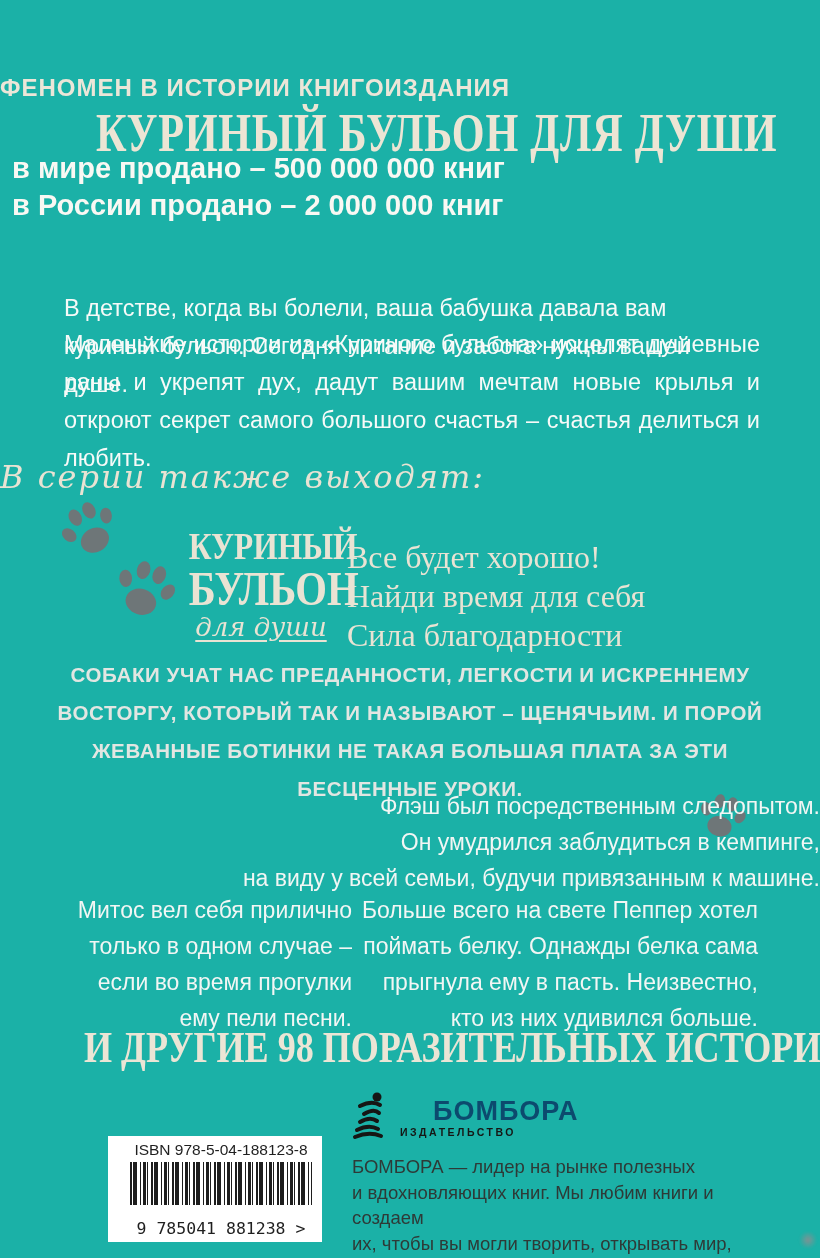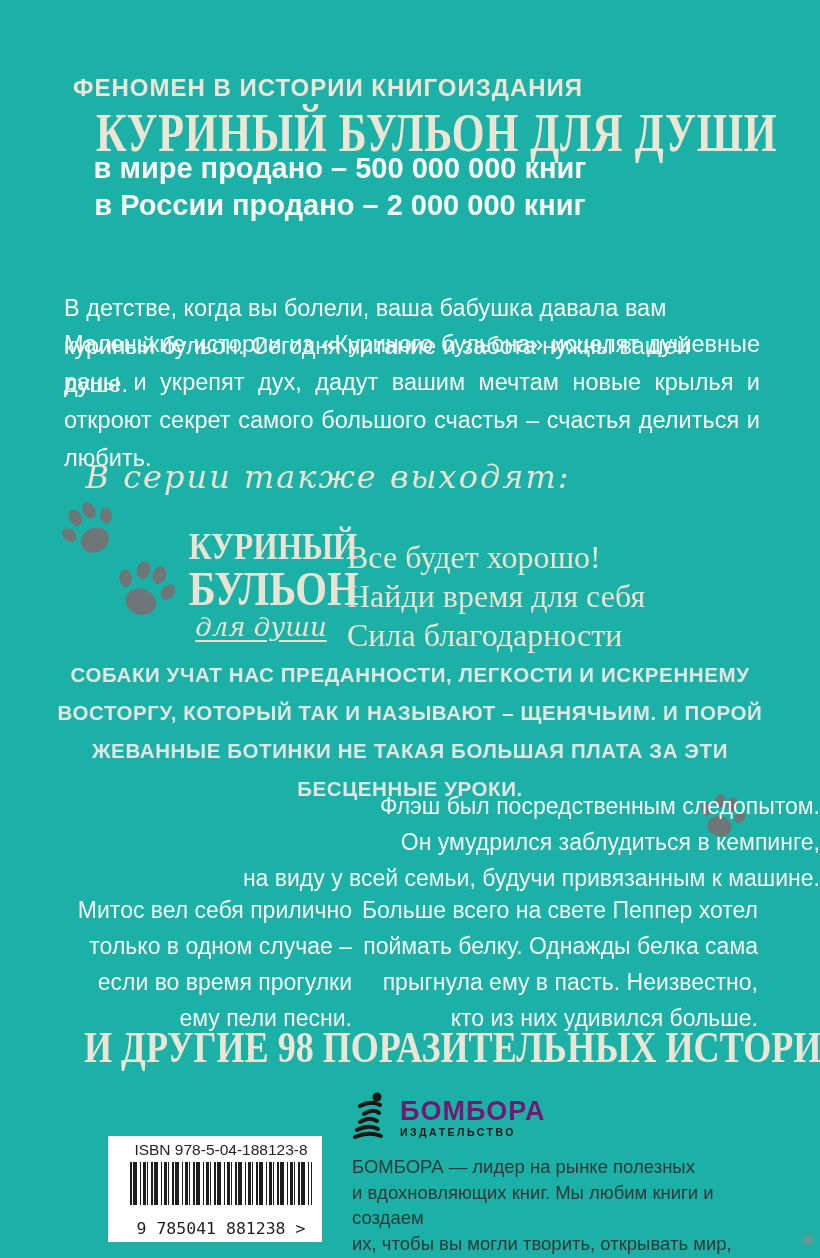--- a/index.html
+++ b/index.html
@@ -4,21 +4,21 @@
 <style>
   html,body{margin:0;padding:0;}
   .cover{
     position:relative;
     width:820px;height:1258px;
     background:#1bb1a7;
     overflow:hidden;
     font-family:"Liberation Sans", sans-serif;
   }
   .abs{position:absolute;}
-  .center{text-align:center;width:656px;left:0;}
+  .center{width:656px;left:0;}
 
   
   .tagline{
     top:74px;
     color:#ece6d8;
     font-weight:bold;
     font-size:24px;
     letter-spacing:1px;
   }
   .series-title{
@@ -179,25 +179,26 @@
     white-space:nowrap;
   }
 
   
   .publisher-logo-row{
     left:350px;top:1090px;
     display:flex;align-items:center;gap:8px;
   }
   .publisher-names{display:flex;flex-direction:column;}
   .publisher-name{
-    color:#701a75;
+    color:#0c4a6e;
     font-weight:bold;
     font-size:27px;
     letter-spacing:1px;
     line-height:28px;
+    margin-left:33px;
   }
   .publisher-sub{
     color:#161614;
     font-weight:bold;
     font-size:10.5px;
     letter-spacing:2.5px;
     line-height:14px;
   }
   .publisher-desc{
     left:352px;top:1154px;width:400px;

